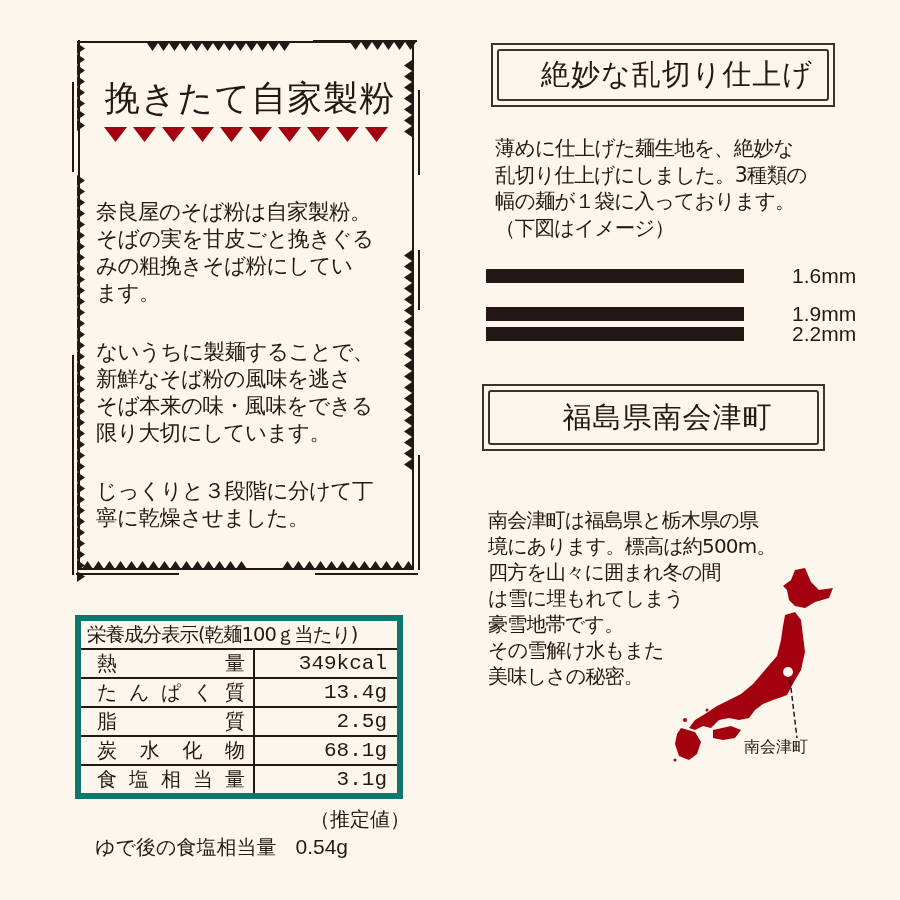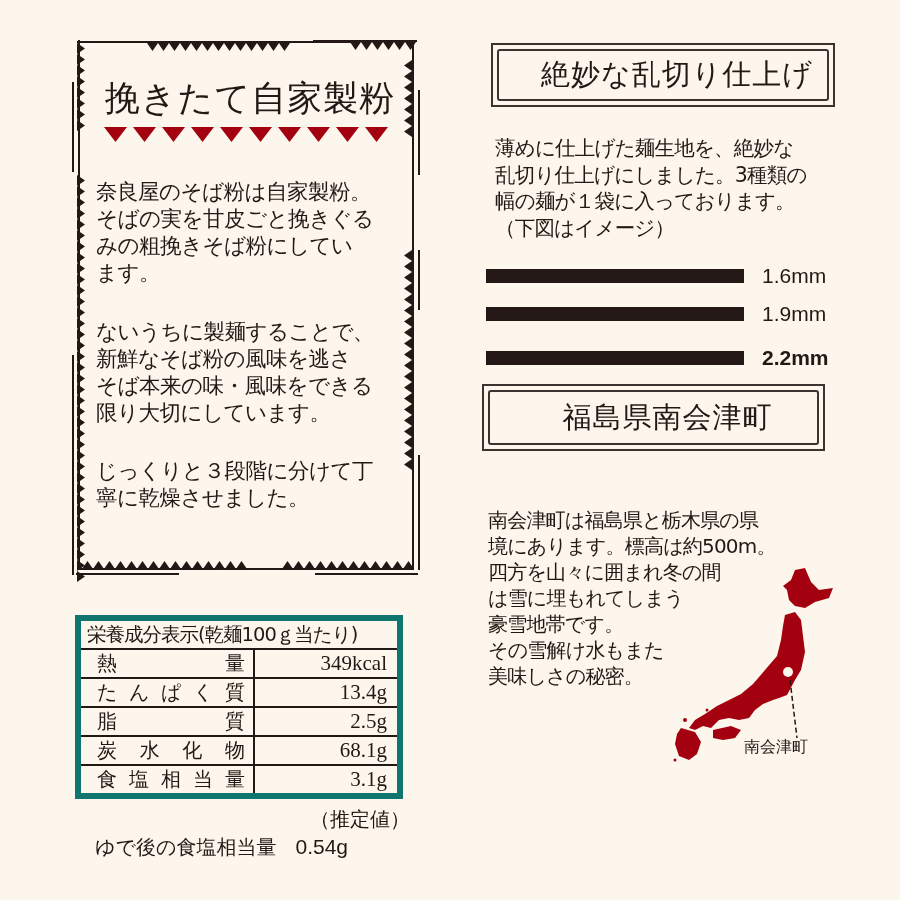--- a/index.html
+++ b/index.html
@@ -29,33 +29,33 @@
   }
   .red-tri-row {
     left: 104px; top: 127px; display: flex; gap: 6px;
   }
   .red-tri-row span {
     width: 23px; height: 15px; background: #a3010f;
     clip-path: polygon(0 0, 100% 0, 50% 100%);
   }
   .body-text-left {
     left: 96px; width: 320px;
-    font-size: 21.5px; line-height: 27px; letter-spacing: -0.5px;
+    font-size: 21.5px; line-height: 27px; letter-spacing: -0.5px; margin-top: 20px;
   }
 
   
   .nutri {
     left: 75px; top: 615px; width: 328px;
     border: 6px solid #0f766e; border-collapse: collapse;
     font-size: 20px;
   }
   .nutri td { border: 2px solid #231815; padding: 0 6px; height: 27px; line-height: 27px; }
   .nutri .hdr { font-size: 19.5px; letter-spacing: -1px; white-space: nowrap; }
   .nutri .lbl { width: 150px; text-align: justify; text-align-last: justify; letter-spacing: 2px; padding-left: 16px; }
-  .nutri .val { text-align: right; padding-right: 10px; font-family: Liberation Serif, serif; font-size: 21px; }
+  .nutri .val { text-align: right; padding-right: 10px; font-family: Liberation Mono, monospace; font-size: 21px; }
   .estimate { left: 310px; top: 806px; font-size: 20px; }
   .after-boil { left: 95px; top: 834px; font-size: 20px; white-space: pre; }
   .after-boil .v { font-family: "Liberation Sans", sans-serif; font-size: 21px; margin-top: 37px; }
 
   
   .title-box {
     border: 2px solid #3a3330; padding: 4px;
   }
   .title-box .inner {
     border: 2px solid #3a3330; border-radius: 3px;
@@ -63,21 +63,21 @@
     height: 100%; box-sizing: border-box;
     font-size: 29px; letter-spacing: 1px; padding-left: 28px;
   }
   .title-box-1 { left: 491px; top: 43px; width: 344px; height: 64px; box-sizing: border-box; }
   .title-box-2 { left: 482px; top: 384px; width: 343px; height: 67px; box-sizing: border-box; }
 
   .body-text-right {
     left: 495px; width: 350px;
     font-size: 20.5px; line-height: 26.5px; letter-spacing: -0.8px;
   }
-  .noodle-row { left: 486px; display: flex; align-items: center; }
+  .noodle-row { left: 486px; display: flex; align-items: center; gap: 30px; }
   .noodle-bar { width: 258px; height: 14px; background: #231815; }
   .noodle-label { margin-left: 18px; font-family: "Liberation Sans", sans-serif; font-size: 21px; }
 
   .body-text-map {
     left: 488px; width: 340px;
     font-size: 20px; line-height: 26px; letter-spacing: -0.8px;
   }
   .map-wrap { left: 655px; top: 560px; width: 200px; height: 210px; }
   .map-label { left: 744px; top: 737px; font-size: 16px; }
 </style>
@@ -309,21 +309,21 @@
   <div>（下図はイメージ）</div>
 </div>
 <div class="abs noodle-row" style="top:264px;">
   <div class="noodle-bar"></div>
   <span class="noodle-label">1.6mm</span>
 </div>
 <div class="abs noodle-row" style="top:302px;">
   <div class="noodle-bar"></div>
   <span class="noodle-label">1.9mm</span>
 </div>
-<div class="abs noodle-row" style="top:346px;font-weight:bold;">
+<div class="abs noodle-row" style="top:322px;">
   <div class="noodle-bar"></div>
   <span class="noodle-label">2.2mm</span>
 </div>
 
 <div class="abs title-box title-box-2">
   <div class="inner">福島県南会津町</div>
 </div>
 <div class="abs body-text-map" style="top:507px;">
   <div>南会津町は福島県と栃木県の県</div>
   <div>境にあります。標高は約500m。</div>

